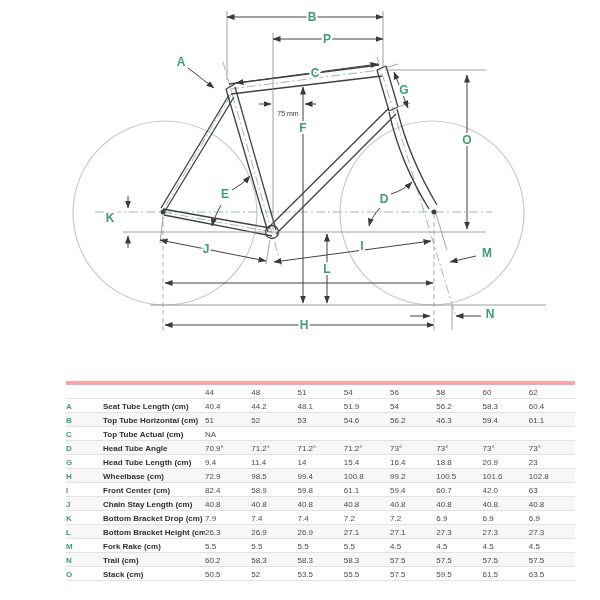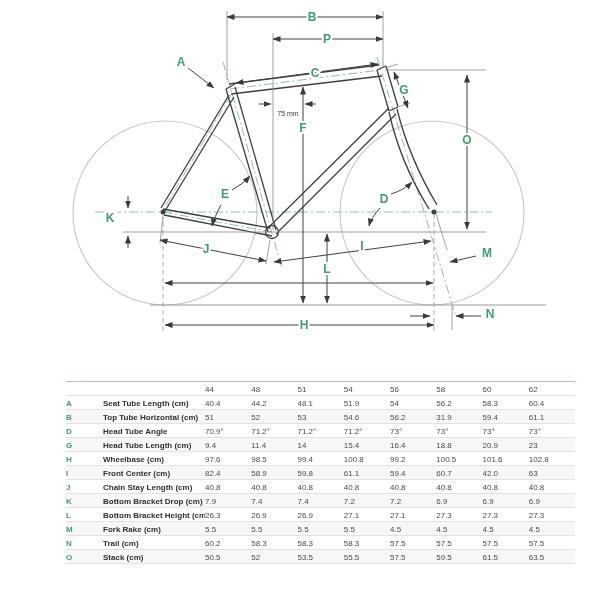--- a/index.html
+++ b/index.html
@@ -16,21 +16,21 @@
   .axv{stroke:#9a9a9a;stroke-width:.8;stroke-dasharray:5 3;}
   .lbl{fill:#3f9e71;font:700 12px "Liberation Sans",sans-serif;text-anchor:middle;
        paint-order:stroke;stroke:#fff;stroke-width:4px;}
   .note{fill:#3c3c3c;font:400 7px "Liberation Sans",sans-serif;text-anchor:middle;
         paint-order:stroke;stroke:#fff;stroke-width:3px;}
   
   #geo-table{position:absolute;left:66px;top:381px;width:509px;border-collapse:collapse;
              font-size:8px;color:#4b4b4b;table-layout:fixed;}
   #geo-table th,#geo-table td{font-weight:400;text-align:left;padding:2.5px 0 1.5px 0;
              border-bottom:1px solid #e2e2e2;white-space:nowrap;overflow:hidden;}
-  #geo-table thead th{border-top:1px solid #fca5a5;color:#4b4b4b;}
+  #geo-table thead th{border-top:4px solid #fca5a5;color:#4b4b4b;}
   #geo-table .lblcol{width:139px;}
   #geo-table tbody tr:nth-child(even){background:#f7f7f7;}
   .rkey{display:inline-block;width:13px;color:#3f9e71;font-weight:700;}
   .rname{color:#2e2e2e;font-weight:700;margin-left:24px;}
 </style>
 </head>
 <body>
 
 <div id="stage">
 
@@ -166,23 +166,34 @@
           <td>58.3</td>
           <td>60.4</td>
         </tr>
         <tr>
           <th class="lblcol"><span class="rkey">B</span><span class="rname">Top Tube Horizontal (cm)</span></th>
           <td>51</td>
           <td>52</td>
           <td>53</td>
           <td>54.6</td>
           <td>56.2</td>
-          <td>31.9</td>
+          <td>46.3</td>
           <td>59.4</td>
           <td>61.1</td>
+        </tr>
+        <tr>
+          <th class="lblcol"><span class="rkey">C</span><span class="rname">Top Tube Actual (cm)</span></th>
+          <td>NA</td>
+          <td></td>
+          <td></td>
+          <td></td>
+          <td></td>
+          <td></td>
+          <td></td>
+          <td></td>
         </tr>
         <tr>
           <th class="lblcol"><span class="rkey">D</span><span class="rname">Head Tube Angle</span></th>
           <td>70.9°</td>
           <td>71.2°</td>
           <td>71.2°</td>
           <td>71.2°</td>
           <td>73°</td>
           <td>73°</td>
           <td>73°</td>
@@ -194,21 +205,21 @@
           <td>11.4</td>
           <td>14</td>
           <td>15.4</td>
           <td>16.4</td>
           <td>18.8</td>
           <td>20.9</td>
           <td>23</td>
         </tr>
         <tr>
           <th class="lblcol"><span class="rkey">H</span><span class="rname">Wheelbase (cm)</span></th>
-          <td>97.6</td>
+          <td>72.9</td>
           <td>98.5</td>
           <td>99.4</td>
           <td>100.8</td>
           <td>99.2</td>
           <td>100.5</td>
           <td>101.6</td>
           <td>102.8</td>
         </tr>
         <tr>
           <th class="lblcol"><span class="rkey">I</span><span class="rname">Front Center (cm)</span></th>

